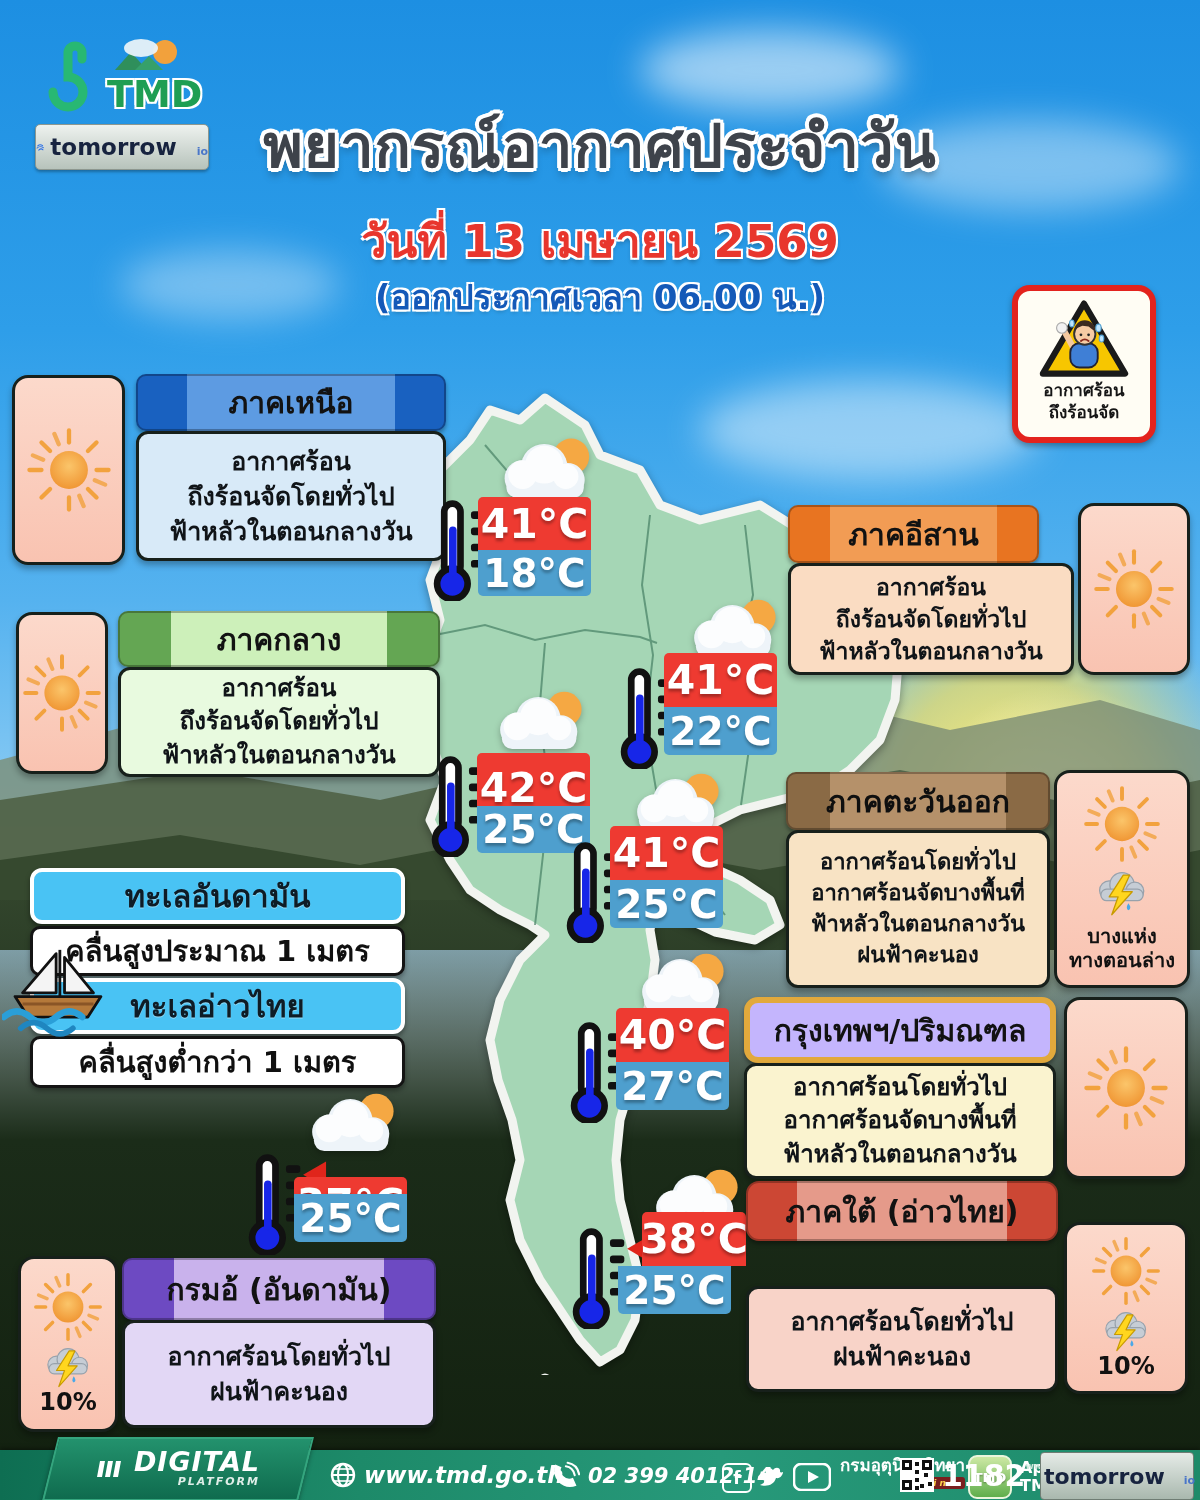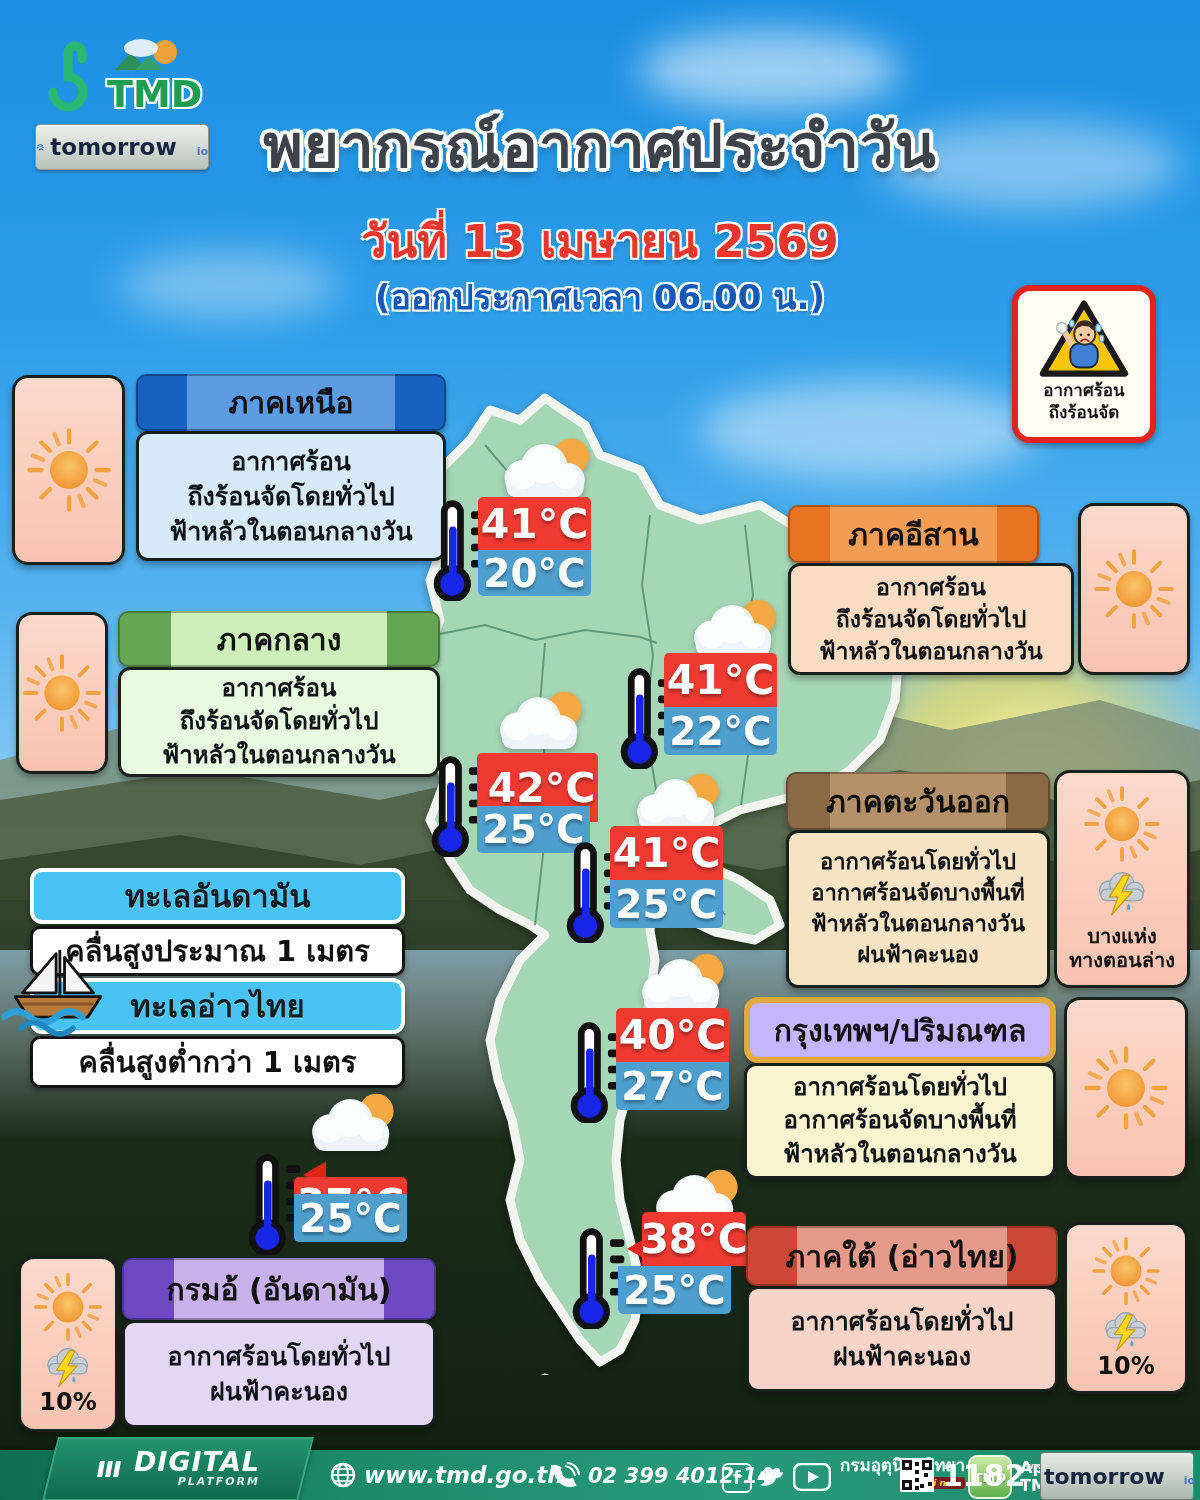--- a/index.html
+++ b/index.html
@@ -302,40 +302,40 @@
     <div>ถึงร้อนจัดโดยทั่วไป</div>
     <div>ฟ้าหลัวในตอนกลางวัน</div>
   </div>
   <svg class="cloudsun" style="left:492px;top:435px;" width="108" height="72" viewBox="0 0 120 80">
       <use href="#icon-cloudsun"></use>
     </svg>
   <svg class="therm" style="left:423px;top:496px;" width="95" height="105" viewBox="0 0 95 110">
       <use href="#icon-therm"></use>
     </svg>
   <div class="temp-badge temp-max" style="left:478px;top:497px;width:113px;height:53px;">41°C</div>
-  <div class="temp-badge temp-min" style="left:478px;top:550px;width:113px;height:46px;">20°C</div>
+  <div class="temp-badge temp-min" style="left:478px;top:550px;width:113px;height:46px;">18°C</div>
 
   <div class="icon-box" style="left:16px;top:612px;width:92px;height:162px;">
     <svg width="80" height="80" viewBox="0 0 100 100">
         <use href="#icon-sun"></use>
       </svg>
   </div>
   <div class="band-header" style="left:118px;top:611px;width:322px;height:56px;--dk:#64a653;--lt:#cdf0ba;">ภาคกลาง</div>
   <div class="card-body" style="left:118px;top:667px;width:322px;height:110px;background:#e8fadf;font-size:24px;">
     <div>อากาศร้อน</div>
     <div>ถึงร้อนจัดโดยทั่วไป</div>
     <div>ฟ้าหลัวในตอนกลางวัน</div>
   </div>
   <svg class="cloudsun" style="left:488px;top:688px;" width="104" height="70" viewBox="0 0 120 80">
       <use href="#icon-cloudsun"></use>
     </svg>
   <svg class="therm" style="left:421px;top:752px;" width="95" height="105" viewBox="0 0 95 110">
       <use href="#icon-therm"></use>
     </svg>
-  <div class="temp-badge temp-max" style="left:477px;top:753px;width:113px;height:69px;padding-left:8px;">42°C</div>
+  <div class="temp-badge temp-max" style="left:477px;top:753px;width:113px;height:69px;">42°C</div>
   <div class="temp-badge temp-min" style="left:477px;top:806px;width:113px;height:47px;">25°C</div>
 
   <div class="band-header" style="left:788px;top:505px;width:251px;height:58px;--dk:#e87421;--lt:#f29c54;">ภาคอีสาน</div>
   <div class="card-body" style="left:788px;top:563px;width:286px;height:112px;background:#fadcc2;font-size:23px;">
     <div>อากาศร้อน</div>
     <div>ถึงร้อนจัดโดยทั่วไป</div>
     <div>ฟ้าหลัวในตอนกลางวัน</div>
   </div>
   <div class="icon-box" style="left:1078px;top:503px;width:112px;height:172px;">
     <svg width="82" height="82" viewBox="0 0 100 100">
@@ -429,21 +429,21 @@
   </div>
 
   <svg class="cloudsun" style="left:644px;top:1166px;" width="104" height="70" viewBox="0 0 120 80">
       <use href="#icon-cloudsun"></use>
     </svg>
   <svg class="therm" style="left:562px;top:1224px;" width="95" height="105" viewBox="0 0 95 110">
       <use href="#icon-therm"></use>
     </svg>
   <div class="temp-badge temp-max" style="left:618px;top:1212px;width:104px;height:54px;margin-left:24px;">38°C</div>
   <div class="temp-badge temp-min" style="left:618px;top:1266px;width:113px;height:48px;">25°C</div>
-  <div class="band-header" style="left:746px;top:1226px;width:312px;height:60px;--dk:#cc4734;--lt:#e59a8a;">ภาคใต้ (อ่าวไทย)</div>
+  <div class="band-header" style="left:746px;top:1181px;width:312px;height:60px;border-radius:13px;--dk:#cc4734;--lt:#e59a8a;">ภาคใต้ (อ่าวไทย)</div>
   <div class="card-body" style="left:746px;top:1286px;width:312px;height:106px;background:#f8d3c8;font-size:25px;">
     <div>อากาศร้อนโดยทั่วไป</div>
     <div>ฝนฟ้าคะนอง</div>
   </div>
   <div class="icon-box" style="left:1064px;top:1222px;width:124px;height:172px;gap:2px;">
     <svg width="70" height="70" viewBox="0 0 100 100">
         <use href="#icon-sun"></use>
       </svg>
     <svg width="58" height="46" viewBox="0 0 100 80">
         <use href="#icon-storm"></use>

